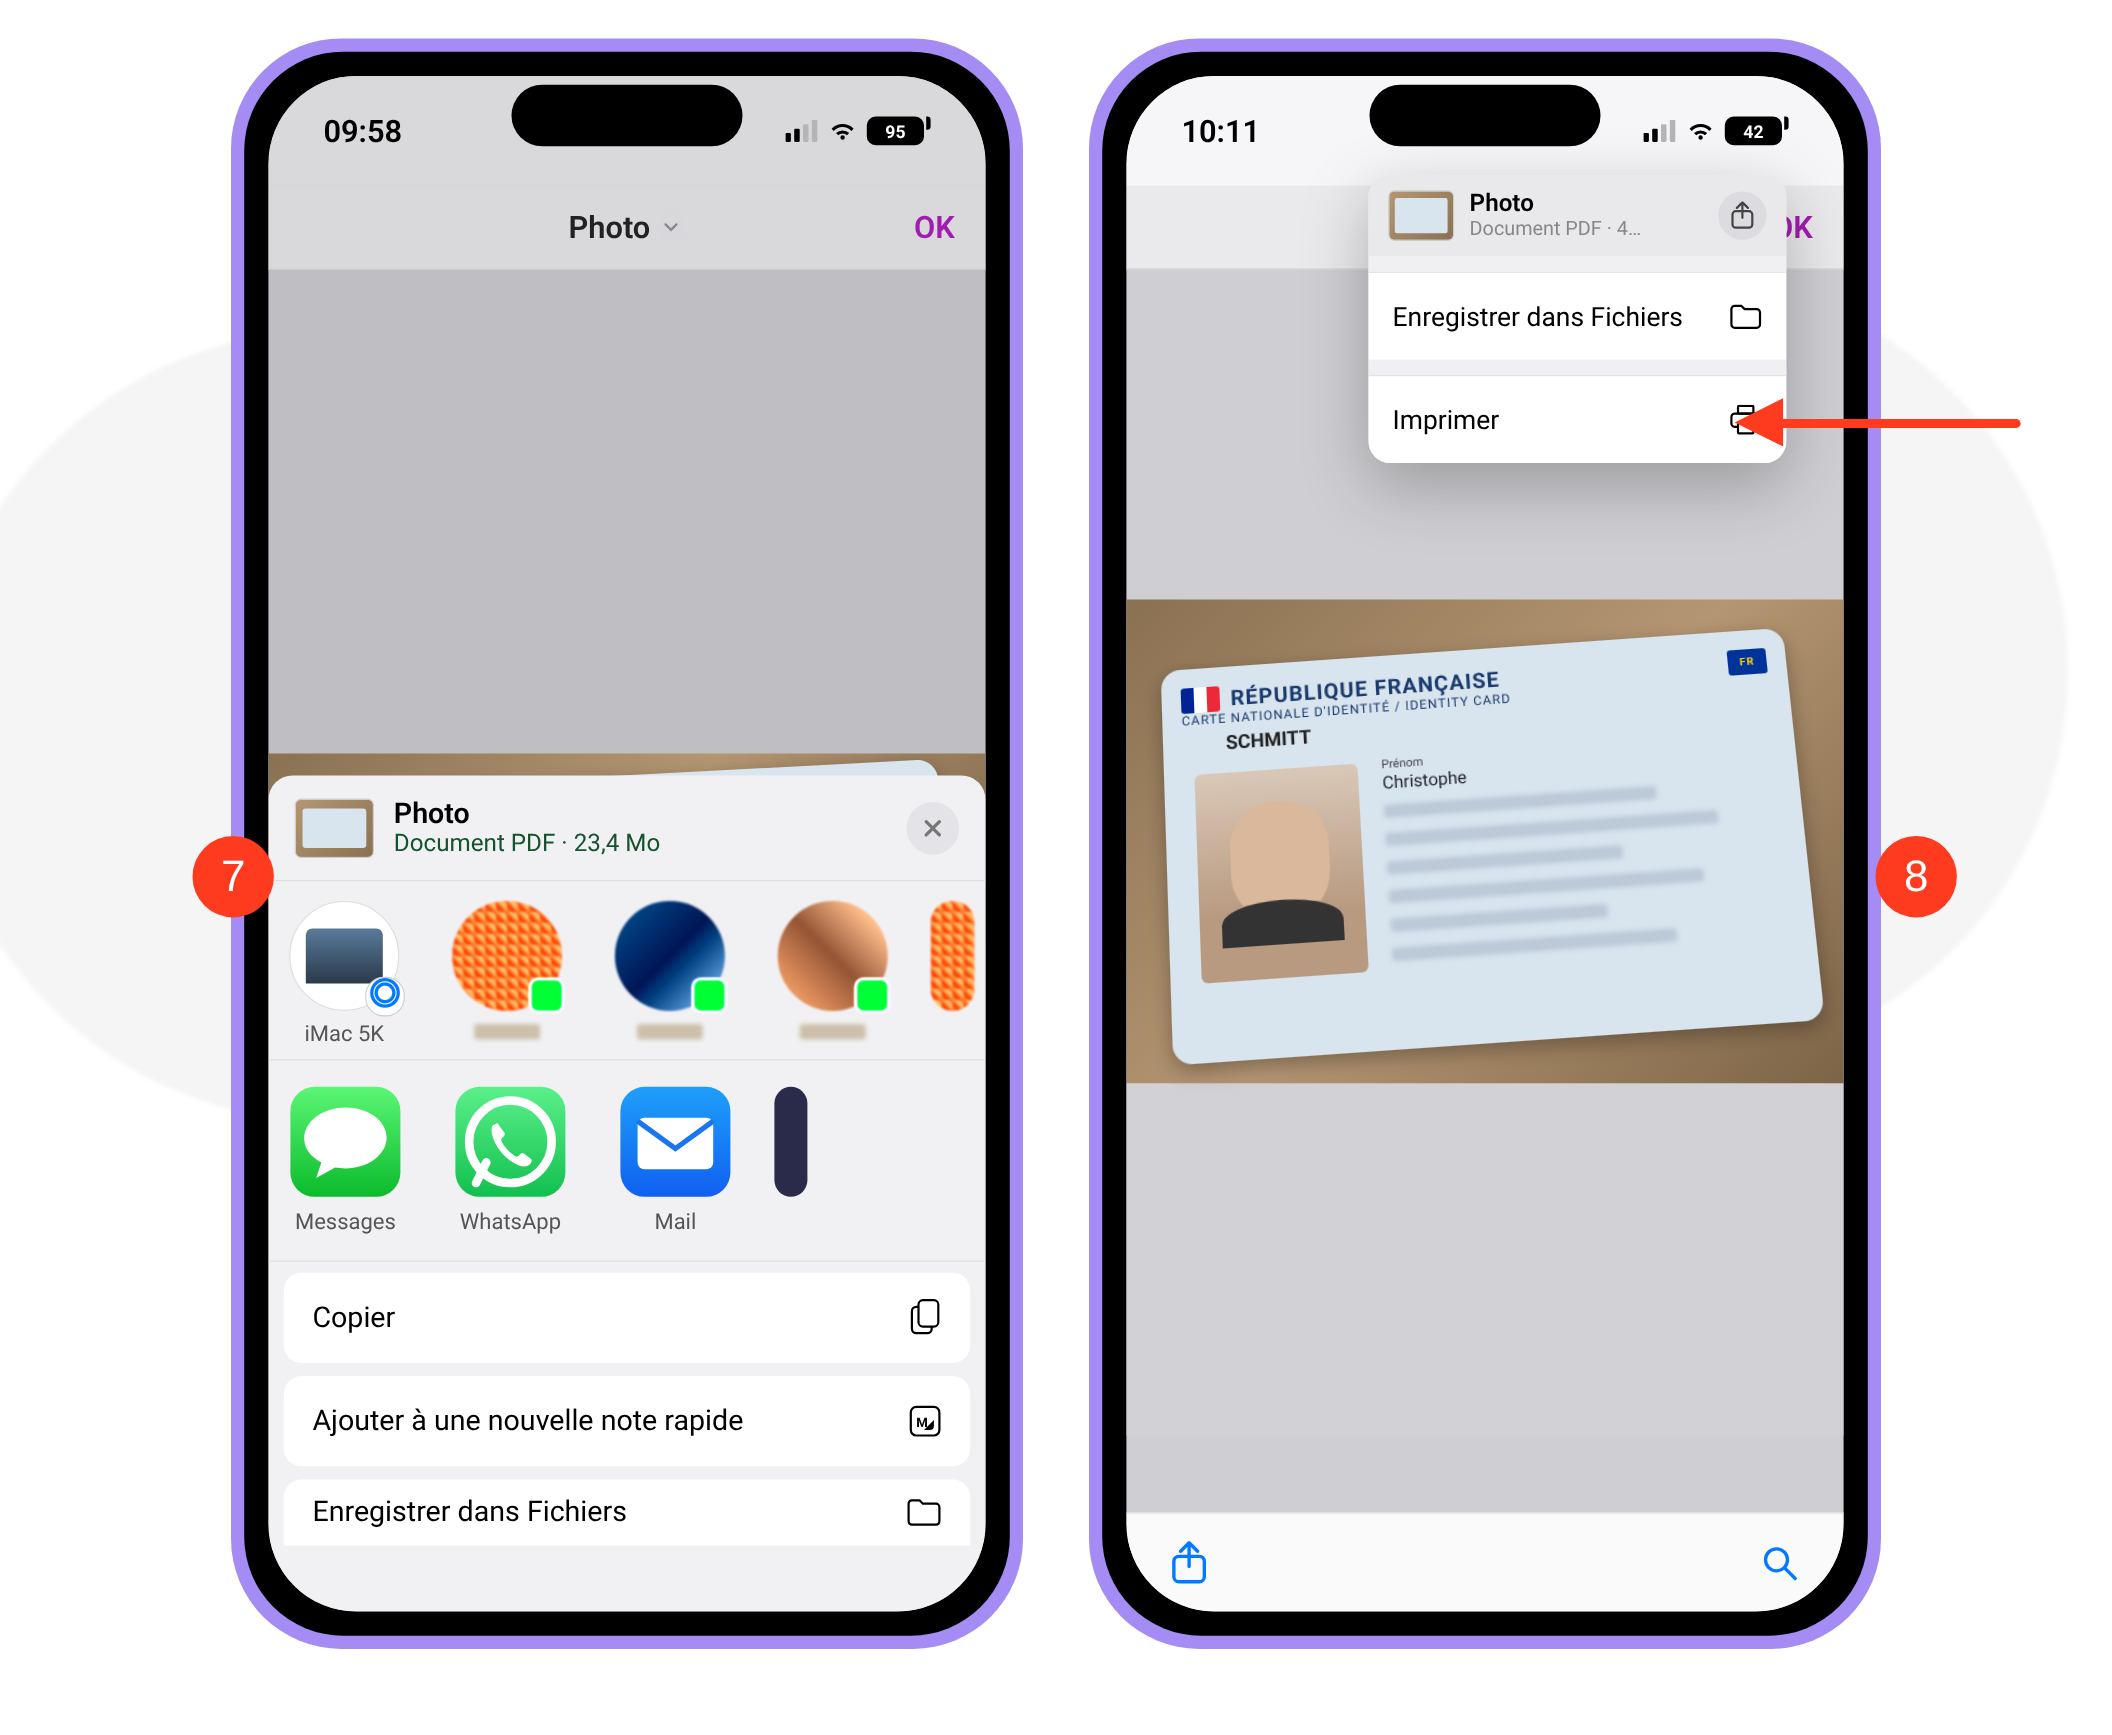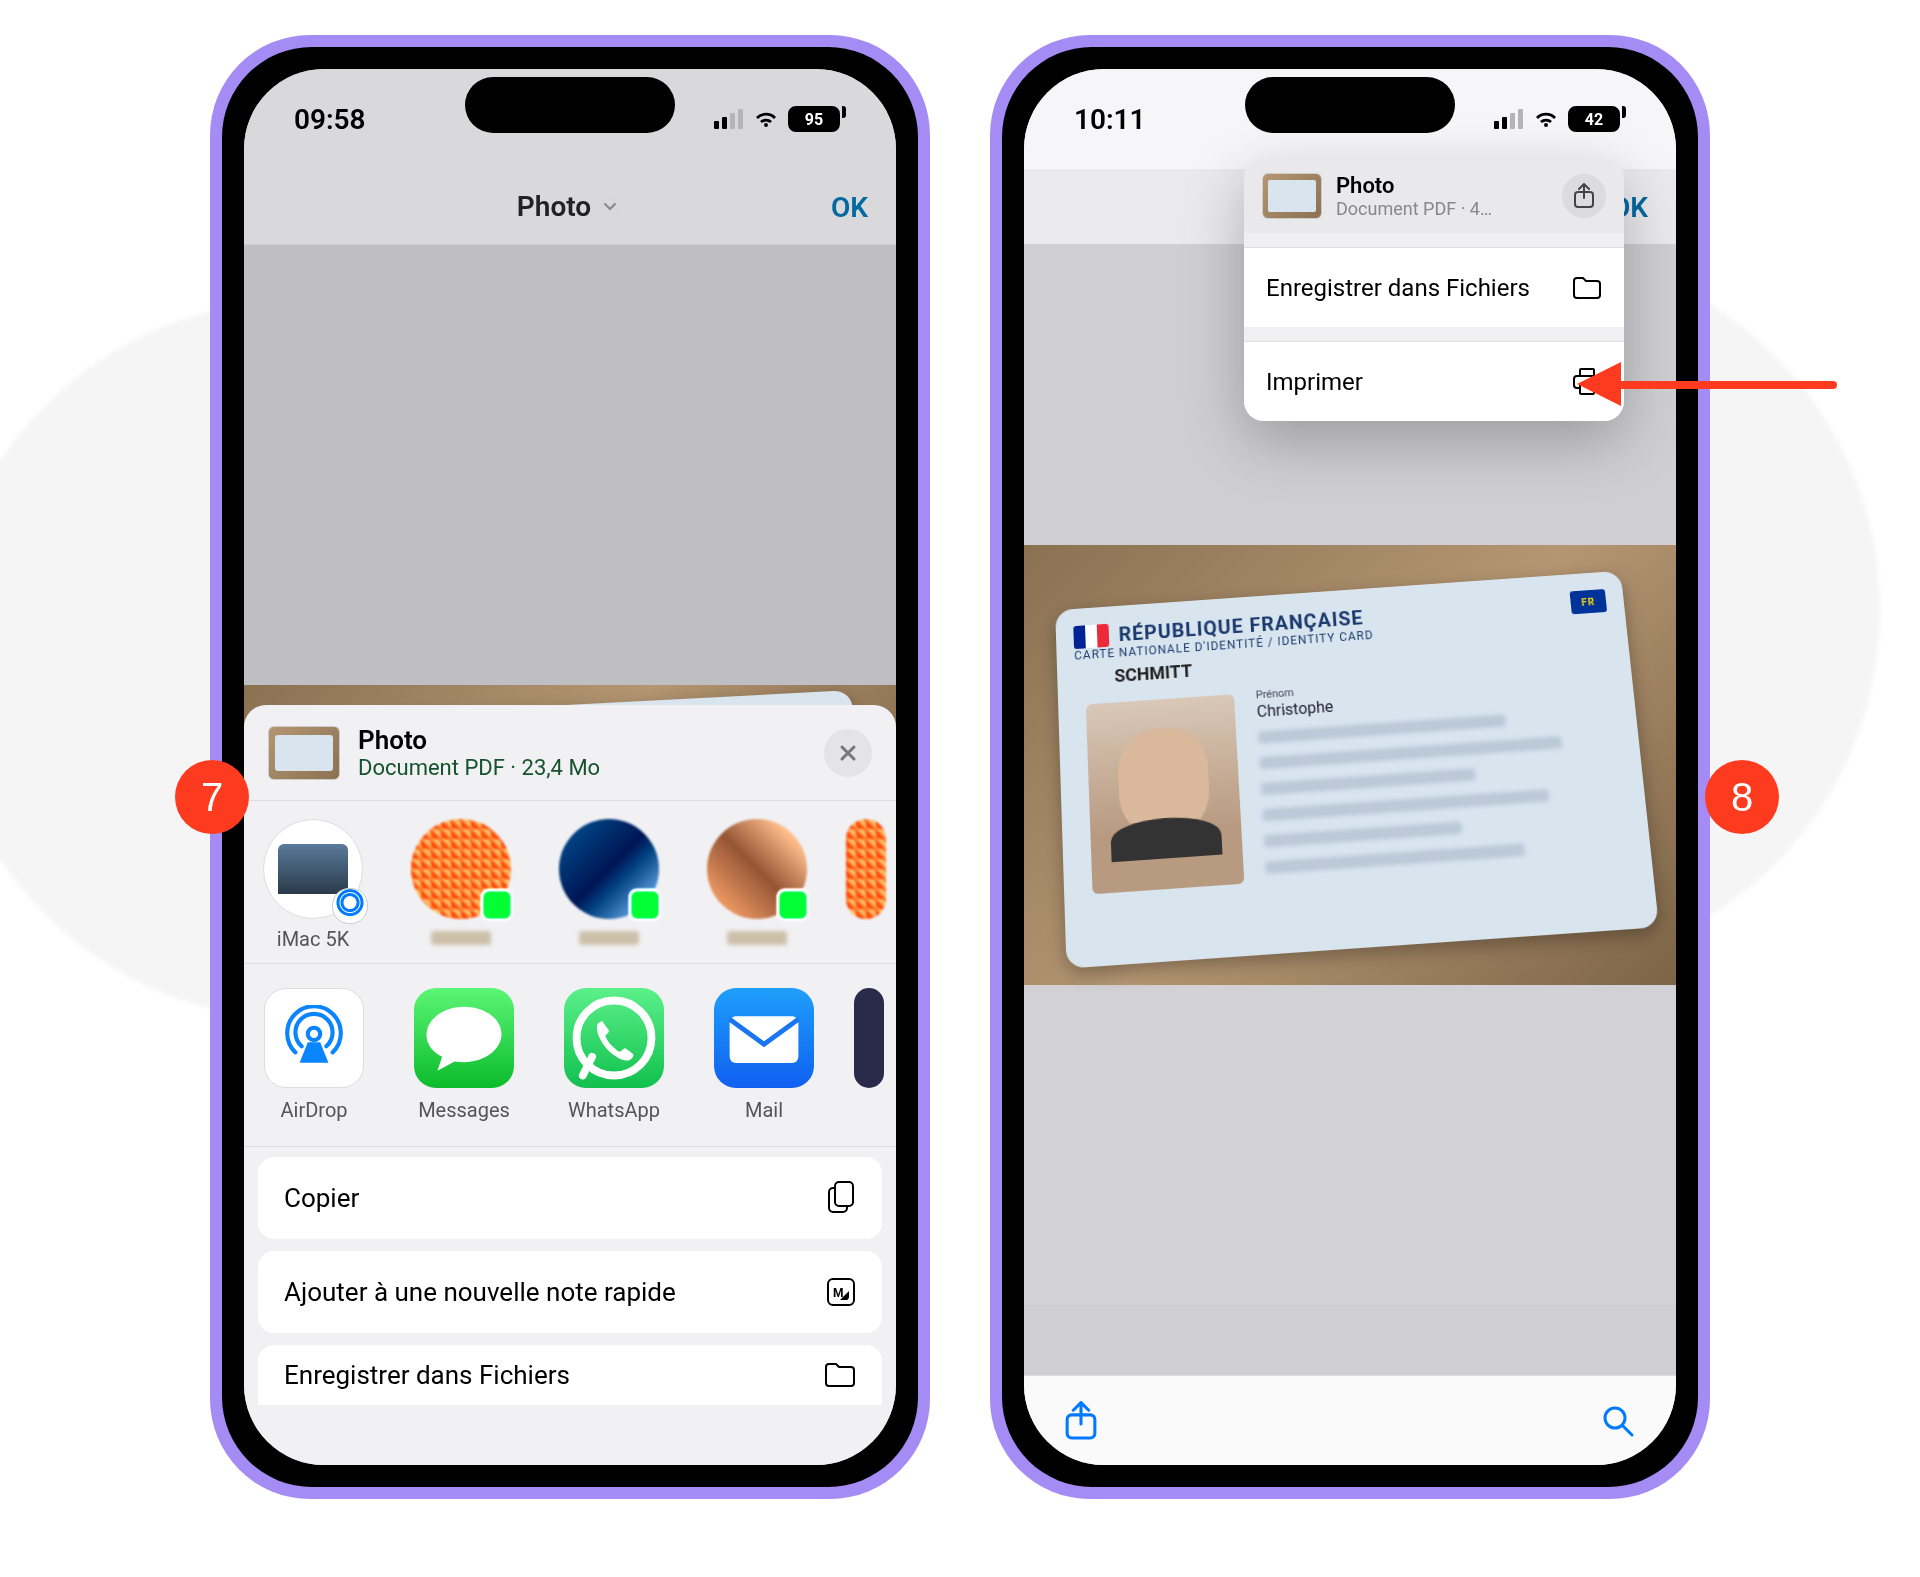--- a/index.html
+++ b/index.html
@@ -22,21 +22,21 @@
   
   .island { position:absolute; top:30px; left:50%; transform:translateX(-50%); width:210px; height:56px; background:#000; border-radius:40px; z-index:50; }
   .statusbar { height:100px; display:flex; align-items:center; justify-content:space-between; padding:0 50px; font-weight:600; font-size:28px; }
   .status-right { display:flex; align-items:center; gap:8px; }
   .battery { display:inline-flex; align-items:flex-start; gap:2px; }
   .batt-body { width:52px; height:26px; border:2px solid #000; border-radius:8px; position:relative; background:#000; color:#fff; font-size:16px; font-weight:700; display:flex; align-items:center; justify-content:center; }
   .batt-tip { width:4px; height:12px; background:#000; border-radius:0 3px 3px 0; }
   .navbar { height:76px; background:#e9e9ec; display:flex; align-items:center; justify-content:center; position:relative; border-bottom:1px solid #d0d0d4; }
   .nav-title { font-size:28px; font-weight:600; color:#222; display:flex; align-items:center; gap:6px; }
   .nav-title .chev { width:26px; height:26px; border-radius:13px; background:#d8d8dc; display:flex; align-items:center; justify-content:center; }
-  .nav-ok { position:absolute; right:28px; top:50%; transform:translateY(-50%); color:#0369a1; font-size:28px; font-weight:600; }
+  .nav-ok { position:absolute; right:28px; top:50%; transform:translateY(-50%); color:#a21caf; font-size:28px; font-weight:600; }
   .idcard-zone { background:linear-gradient(135deg,#8a7152 0%, #b59672 50%, #7d6447 100%); height:440px; display:flex; align-items:center; justify-content:center; }
   .idcard { width:580px; height:360px; background:#d8e4ee; border-radius:18px; transform:rotate(-4deg) perspective(800px) rotateX(6deg); position:relative; padding:18px; box-shadow:0 6px 18px rgba(0,0,0,.3); overflow:hidden; }
   .idcard .hdr { font-size:20px; font-weight:700; color:#1a3a6e; letter-spacing:1px; display:flex; align-items:center; gap:10px; }
   .idcard .sub { font-size:12px; color:#1a3a6e; letter-spacing:1px; }
   .idcard .name { font-size:18px; font-weight:700; color:#222; margin-top:6px; }
   .idphoto { position:absolute; left:28px; top:100px; width:150px; height:190px; background:linear-gradient(180deg,#d9c8b8 0%, #b89a80 70%); border-radius:6px; overflow:hidden; }
   .face { position:absolute; top:30px; left:50%; transform:translateX(-50%); width:90px; height:110px; background:#d9b89c; border-radius:45px 45px 50px 50px; }
   .face::before { content:""; position:absolute; bottom:-20px; left:-10px; width:110px; height:40px; background:#333; border-radius:50% 50% 0 0; } 
   .idlines { position:absolute; left:200px; top:110px; right:24px; }
   .idlines div { height:12px; background:rgba(100,120,150,.25); margin-bottom:14px; border-radius:3px; filter:blur(2px); }
@@ -192,33 +192,20 @@
                 <span class="badge-g"></span>
               </div>
           <div class="blur-label"></div>
         </div>
         <div class="contact" style="width:40px">
           <div class="avatar pix" style="width:40px"></div>
         </div>
       </div>
       <div class="apps">
         <div class="app">
-          <div class="appicon ai-airdrop">
-            <svg viewBox="0 0 64 64">
-                  <g fill="none" stroke="#0a84ff" stroke-width="4">
-                    <circle cx="32" cy="28" r="6"></circle>
-                    <path d="M20 40a18 18 0 1124 0" stroke-linecap="round"></path>
-                    <path d="M14 46a26 26 0 1136 0" stroke-linecap="round"></path>
-                    <path d="M26 36l-8 20h28l-8-20" fill="#0a84ff" stroke="none"></path>
-                  </g>
-                </svg>
-          </div>
-          <span>AirDrop</span>
-        </div>
-        <div class="app">
           <div class="appicon ai-msg">
             <svg viewBox="0 0 64 64">
                   <path d="M32 12c-13 0-24 8-24 18 0 6 4 11 10 14l-3 9 11-6c2 .3 4 .5 6 .5 13 0 24-8 24-18S45 12 32 12z" fill="#fff"></path>
                 </svg>
           </div>
           <span>Messages</span>
         </div>
         <div class="app">
           <div class="appicon ai-wa">
             <svg viewBox="0 0 64 64">

